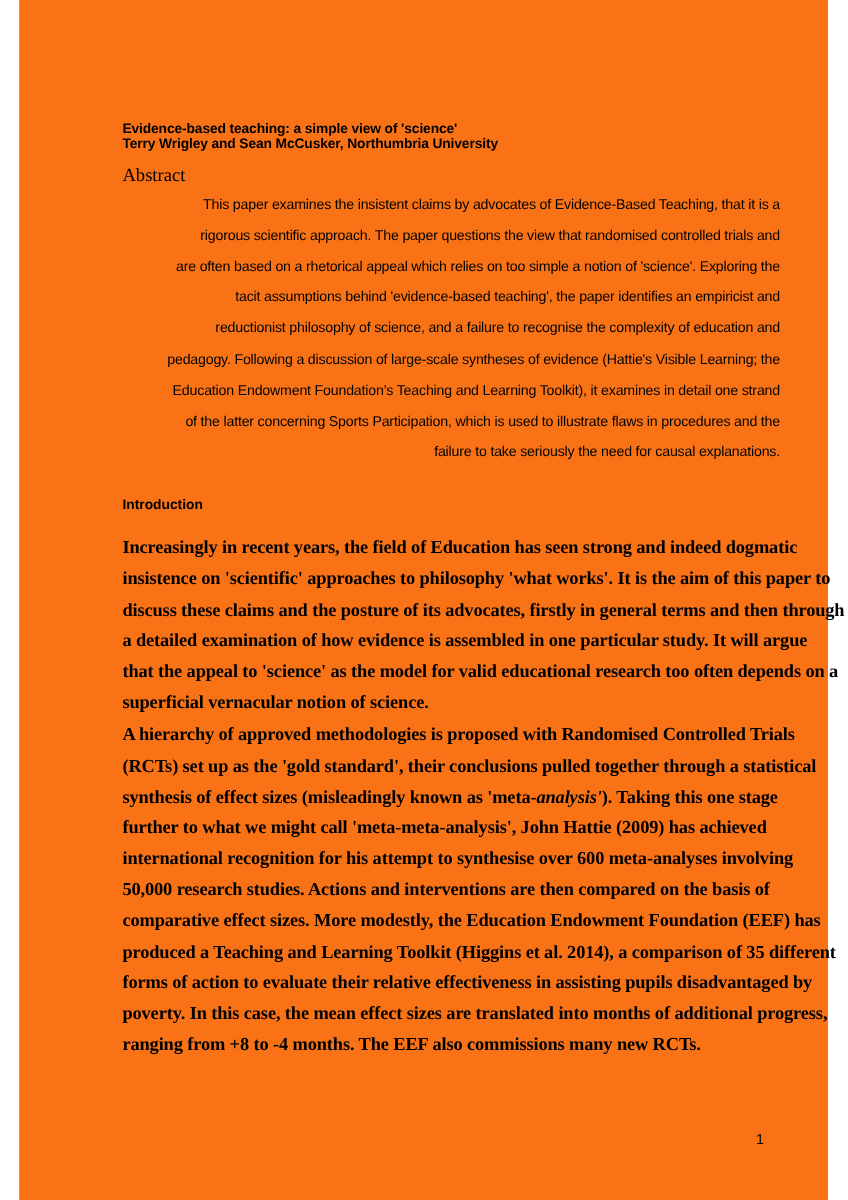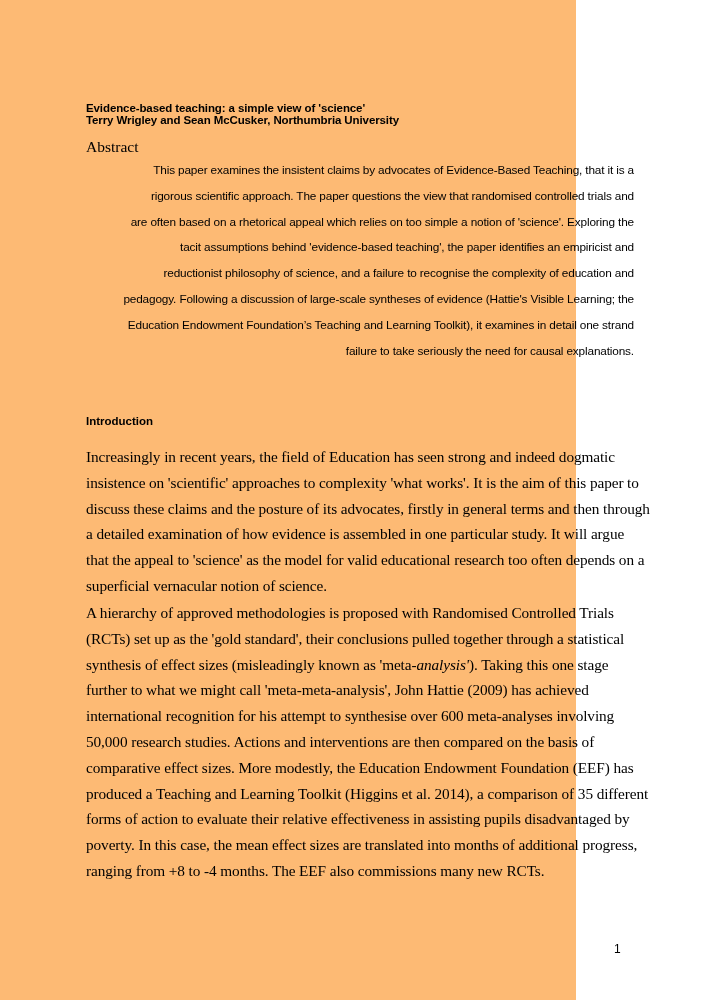--- a/index.html
+++ b/index.html
@@ -9,25 +9,25 @@
     }
     body {
       width: 707px;
       height: 1000px;
       position: relative;
       overflow: hidden;
       color: #000000;
     }
     .page {
       position: absolute;
-      left: 0;
+      left: 16px;
       top: 0;
-      width: 576px;
+      width: 674px;
       height: 1000px;
-      background: #fdba74;
+      background: #f97316;
     }
     .content {
       position: absolute;
       left: 86px;
       top: 0;
       width: 548px;
     }
     .sans {
       font-family: "Liberation Sans", "DejaVu Sans", sans-serif;
     }
@@ -86,20 +86,21 @@
       position: absolute;
       left: 0;
       width: 548px;
       font-size: 15.3px;
       line-height: 25.8px;
       letter-spacing: -0.1px;
     }
     .para .line {
       display: block;
       white-space: nowrap;
+      font-weight: bold;
     }
     .para-1 { top: 444px; }
     .para-2 { top: 600px; }
     .page-number {
       position: absolute;
       left: 614px;
       top: 942px;
       font-size: 12px;
     }
     em { font-style: italic; text-align: right; }
@@ -117,28 +118,29 @@
     <div class="abstract-heading serif">Abstract</div>
 
     <div class="abstract-body sans">
       <span class="line">This paper examines the insistent claims by advocates of Evidence-Based Teaching, that it is a</span>
       <span class="line">rigorous scientific approach. The paper questions the view that randomised controlled trials and</span>
       <span class="line">are often based on a rhetorical appeal which relies on too simple a notion of 'science'. Exploring the</span>
       <span class="line">tacit assumptions behind 'evidence-based teaching', the paper identifies an empiricist and</span>
       <span class="line">reductionist philosophy of science, and a failure to recognise the complexity of education and</span>
       <span class="line">pedagogy. Following a discussion of large-scale syntheses of evidence (Hattie's Visible Learning; the</span>
       <span class="line">Education Endowment Foundation’s Teaching and Learning Toolkit), it examines in detail one strand</span>
+      <span class="line">of the latter concerning Sports Participation, which is used to illustrate flaws in procedures and the</span>
       <span class="line">failure to take seriously the need for causal explanations.</span>
     </div>
 
     <div class="intro-heading sans">Introduction</div>
 
     <div class="para para-1 serif">
       <span class="line">Increasingly in recent years, the field of Education has seen strong and indeed dogmatic</span>
-      <span class="line">insistence on 'scientific' approaches to complexity 'what works'. It is the aim of this paper to</span>
+      <span class="line">insistence on 'scientific' approaches to philosophy 'what works'. It is the aim of this paper to</span>
       <span class="line">discuss these claims and the posture of its advocates, firstly in general terms and then through</span>
       <span class="line">a detailed examination of how evidence is assembled in one particular study.  It will argue</span>
       <span class="line">that the appeal to 'science' as the model for valid educational research too often depends on a</span>
       <span class="line">superficial vernacular notion of science.</span>
     </div>
 
     <div class="para para-2 serif">
       <span class="line">A hierarchy of approved methodologies is proposed with Randomised Controlled Trials</span>
       <span class="line">(RCTs) set up as the 'gold standard', their conclusions pulled together through a statistical</span>
       <span class="line"><span>synthesis of effect sizes (misleadingly known as 'meta-</span><em>analysis'</em><span>). Taking this one stage</span></span>

